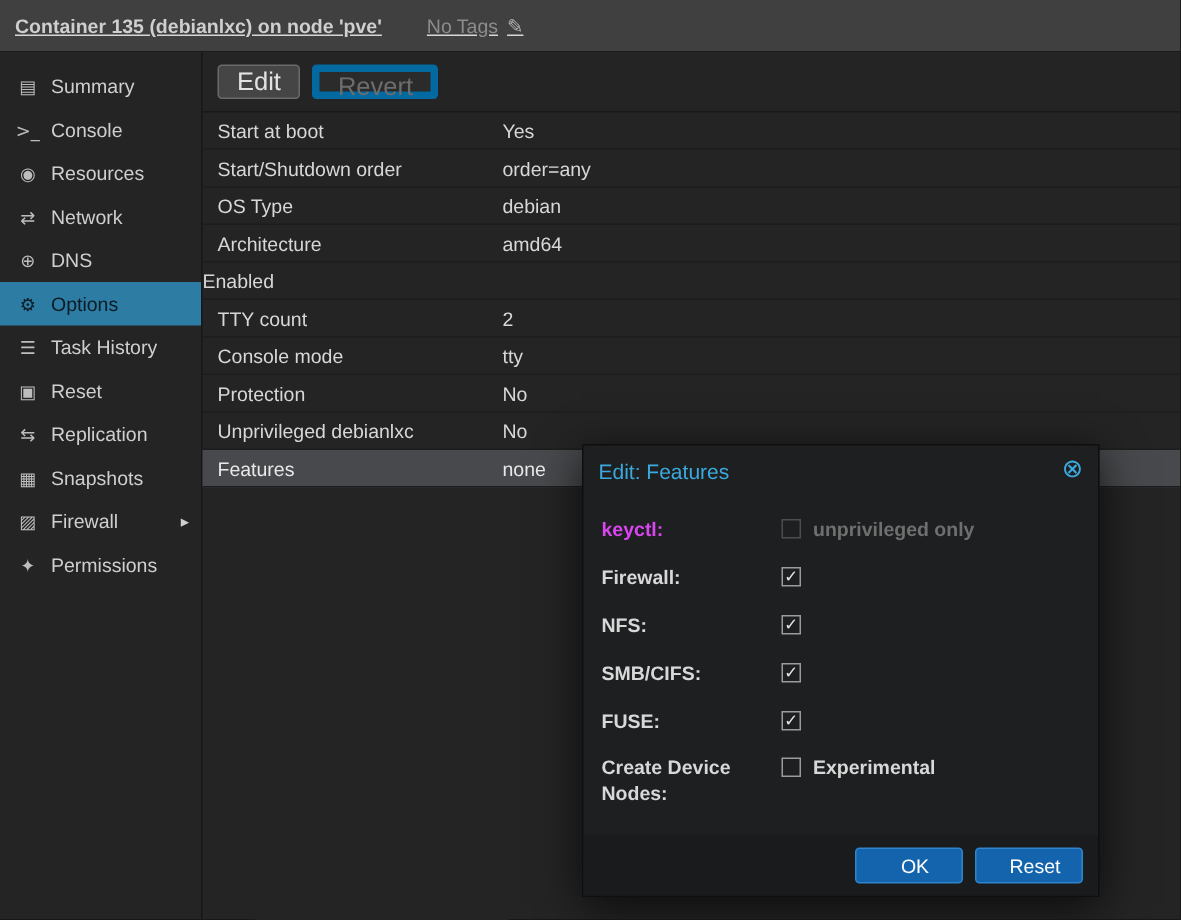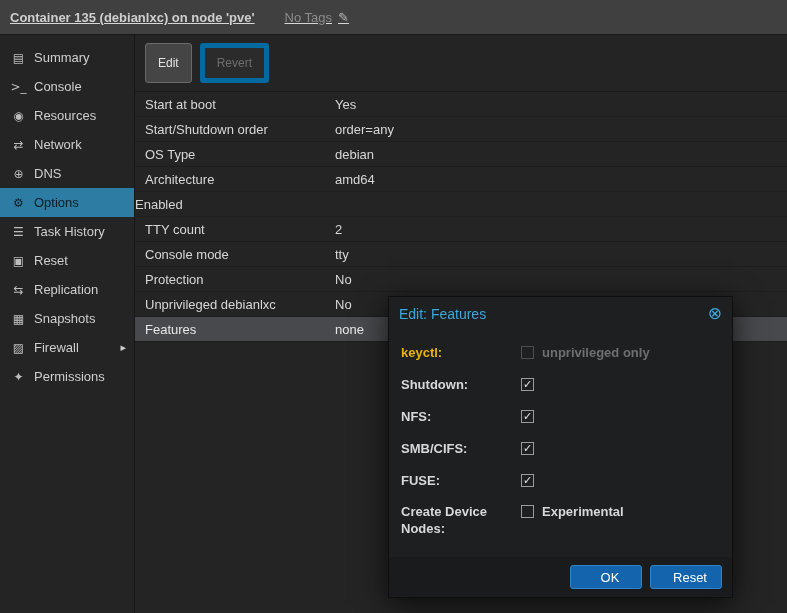--- a/index.html
+++ b/index.html
@@ -24,21 +24,21 @@
   .nav-icon { width:17px; margin-right:7px; font-size:12px; color:#bdbdbd; text-align:center; flex-shrink:0;
               font-family:"DejaVu Sans", sans-serif; }
   .nav-label { flex:1; white-space:nowrap; }
   .nav-caret { display:none; font-size:11px; }
   .nav-item.has-submenu .nav-caret { display:inline; }
   .nav-item.selected { background:var(--selection,#2d7ca3); color:#0c1b24; }
   .nav-item.selected .nav-icon { color:#0c1b24; }
   
   .content { flex:1; display:flex; flex-direction:column; min-width:0; }
   .toolbar { padding:8px 10px; display:flex; gap:8px; border-bottom:1px solid #191919; }
-  .btn { font-family:inherit; font-size:12px; height:40px; padding:0 12px; border-radius:3px; cursor:pointer; }
+  .btn { font-family:inherit; font-size:17px; height:23px; padding:0 12px; border-radius:3px; cursor:pointer; }
   .btn.edit   { background:#454545; border:1px solid #6a6a6a; color:#e3e3e3; }
   .btn.revert { background:#2b2b2b; border:5px solid #0369a1; color:#6d6d6d; cursor:default; }
   .row { height:25px; display:flex; align-items:center; border-bottom:1px solid #1d1d1d; cursor:default; }
   .cell.label { width:200px; padding-left:10px; flex-shrink:0; }
   .cell.value { flex:1; }
   .row.selected { background:var(--row-selected,#47494c); color:#e8e8e8; }
   
   .modal {
     position:absolute; left:388px; top:296px; width:345px;
     background:#1d1f21; border:1px solid #0f0f0f;
@@ -54,21 +54,21 @@
   .checkbox {
     width:13px; height:13px; margin-top:1px; flex-shrink:0;
     border:1px solid #9b9b9b; background:#1d1f21;
     display:flex; align-items:center; justify-content:center;
     font-size:11px; color:#e6e6e6; cursor:pointer;
     font-family:"DejaVu Sans", sans-serif;
   }
   .field.checked .checkbox::after { content:"✓"; }
   .field-note { margin-left:8px; font-weight:bold; color:#d8d8d8; line-height:1.2; }
   .field-note:empty { display:none; }
-  .field.disabled .field-label { color:#eab308; }
+  .field.disabled .field-label { color:#d946ef; }
   .field.disabled .checkbox { border-color:#4d4d4d; cursor:default; }
   .field.disabled .field-note { color:#6f6f6f; font-weight:bold; }
   .modal-footer { display:flex; justify-content:flex-end; gap:8px; padding:8px 10px; background:#191b1d; }
   .btn.primary { background:var(--button-blue,#1464ad); border:1px solid #2e85cc; color:#fff;
                  width:72px; height:24px; font-size:13px;padding-left:20px; }
 </style>
 </head>
 <body>
 
 <div class="app">
@@ -204,21 +204,21 @@
       <span class="modal-close">⊗</span>
     </div>
     <div class="modal-body">
 
     <div class="field disabled">
           <span class="field-label">keyctl:</span>
           <span class="checkbox"></span>
           <span class="field-note">unprivileged only</span>
         </div>
         <div class="field checked">
-          <span class="field-label">Shutdown:</span>
+          <span class="field-label">Firewall:</span>
           <span class="checkbox"></span>
 
         </div>
         <div class="field checked">
           <span class="field-label">NFS:</span>
           <span class="checkbox"></span>
 
         </div>
         <div class="field checked">
           <span class="field-label">SMB/CIFS:</span>

